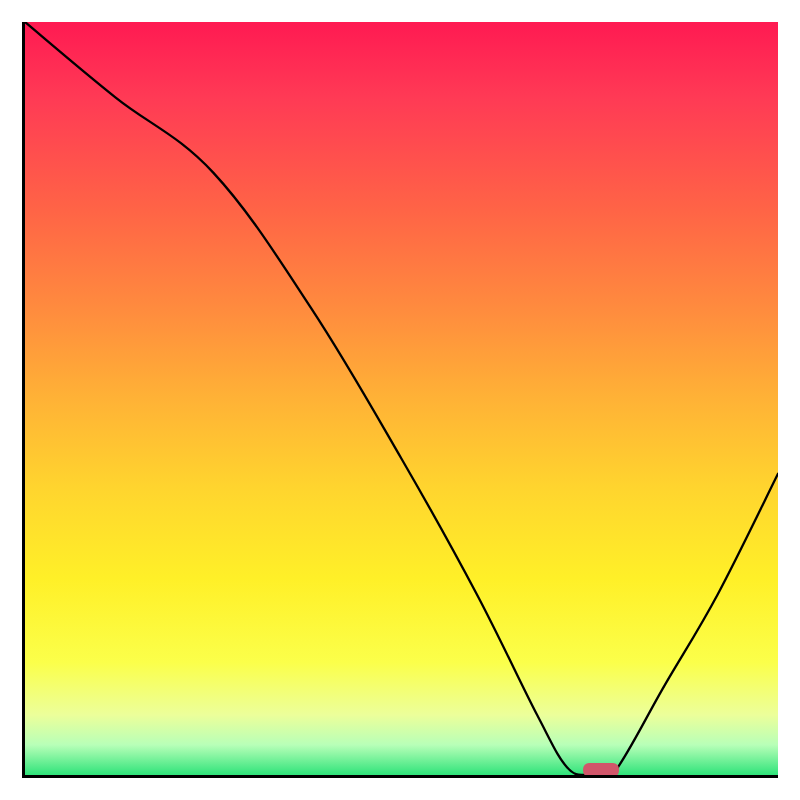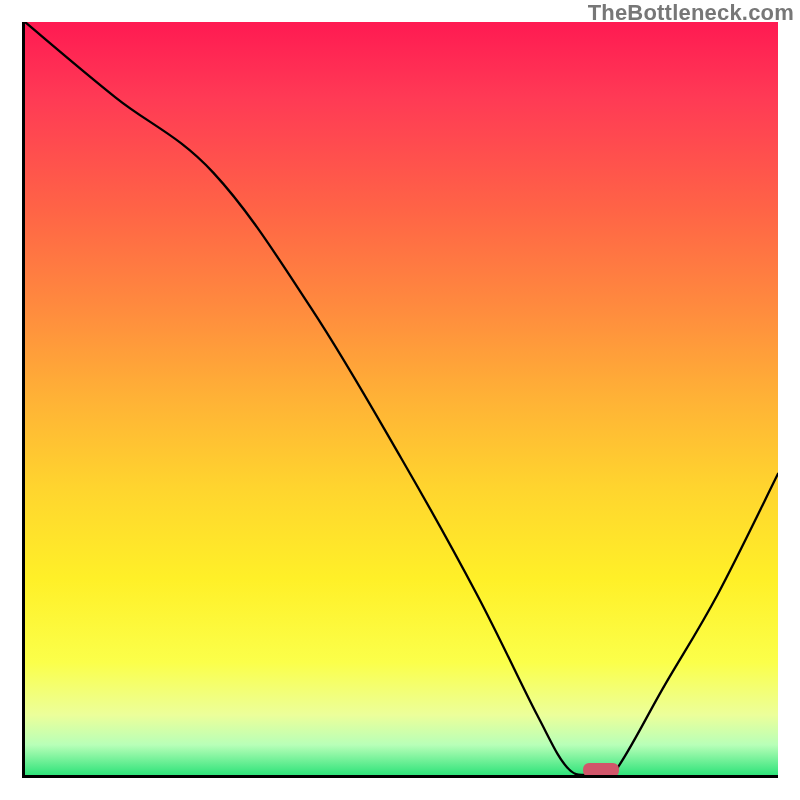--- a/index.html
+++ b/index.html
@@ -72,21 +72,20 @@
   }
   .marker {
     fill: #d1566a;
   }
 </style>
 </head>
 <body>
 
 <div class="container">
 
-  <div class="watermark">TheBottleneck.com</div>
 
   <div class="plot-area">
     <div class="gradient"></div>
 
     <svg class="curve-svg" viewBox="0 0 754 754" preserveAspectRatio="none">
       <path id="curve-path" class="curve-path" d="M 0.0 0.0 C 16.3 13.6, 56.5 48.3, 90.5 75.4 C 124.4 102.5, 153.2 112.8, 188.5 150.8 C 223.8 188.8, 252.6 234.9, 286.5 286.5 C 320.4 338.1, 347.1 385.7, 377.0 437.3 C 406.9 488.9, 428.0 526.9, 452.4 573.0 C 476.8 619.2, 496.4 662.5, 512.7 693.7 C 529.0 724.9, 533.4 735.6, 542.9 746.5 C 552.4 757.3, 557.4 752.6, 565.5 754.0 C 573.6 755.4, 574.5 770.3, 588.1 754.0 C 601.7 737.7, 621.9 696.1, 640.9 663.5 C 659.9 630.9, 673.3 611.0, 693.7 573.0 C 714.0 535.0, 743.1 474.1, 754.0 452.4"></path>
       <rect id="marker-rect" class="marker" rx="6" ry="6" x="558.8" y="742.0" width="36" height="14"></rect>
     </svg>
   </div>
 

